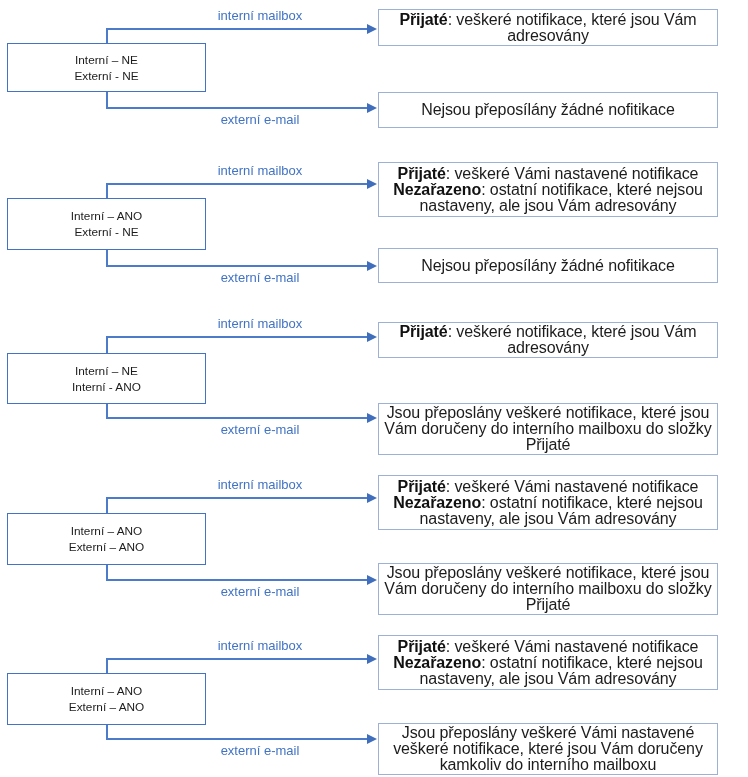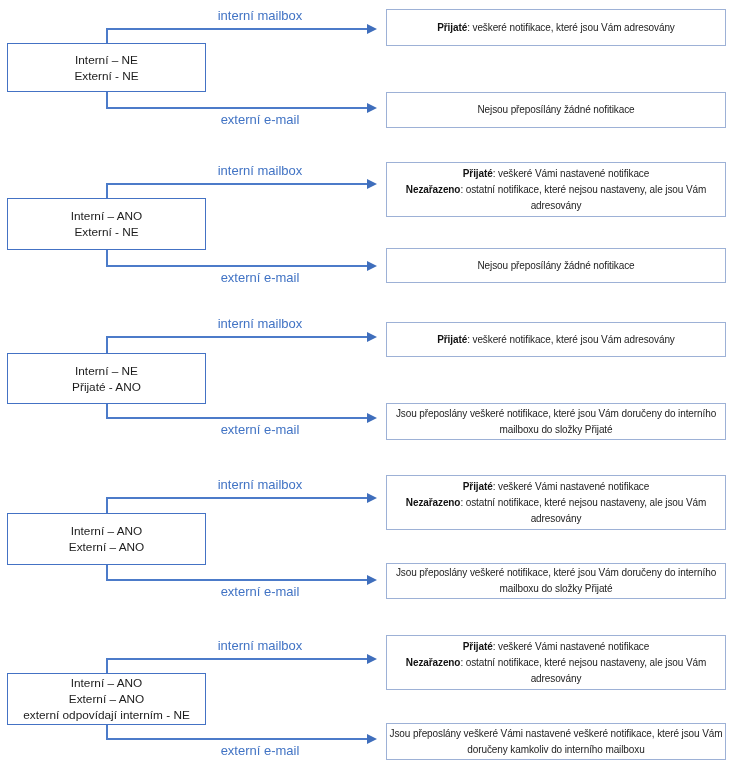--- a/index.html
+++ b/index.html
@@ -16,24 +16,24 @@
   .lab{position:absolute;left:140px;width:240px;text-align:center;
        color:#4173c4;font-size:13px;line-height:16px;z-index:1;}
 
   
   .leftbox{position:absolute;left:7px;width:199px;background:#fff;
            border:1.5px solid #4472c4;box-sizing:border-box;z-index:2;
            display:flex;flex-direction:column;justify-content:center;
            text-align:center;font-size:11.8px;line-height:16px;color:#1c1c1c;}
 
   
-  .rbox{position:absolute;left:386px;width:340px;background:#fff;
+  .rbox{position:absolute;left:378px;width:340px;background:#fff;
         border:1.5px solid #9db1d6;box-sizing:border-box;z-index:2;
         display:flex;flex-direction:column;justify-content:center;
-        text-align:center;font-size:10px;line-height:16px;color:#1c1c1c;
+        text-align:center;font-size:16px;line-height:16px;color:#1c1c1c;
         padding:1px 2px;letter-spacing:-0.1px;}
   .rbox b{font-weight:bold;color:#111;}
 
   
   .g1{height:150px}
   .g1 .ht{top:28px}.g1 .at{top:24px}.g1 .lt{top:8px}
   .g1 .hb{top:107px}.g1 .ab{top:103px}.g1 .lb{top:112px}
   .g1 .vline{top:29px;height:79px}
   .g1 .leftbox{top:43px;height:49px}
   .g1 .r1{top:9px;min-height:37px}
@@ -120,21 +120,21 @@
   <div class="group g3">
     <div class="vline"></div>
     <div class="hline ht"></div>
     <div class="arrow at"></div>
     <div class="lab lt">interní mailbox</div>
     <div class="hline hb"></div>
     <div class="arrow ab"></div>
     <div class="lab lb">externí e-mail</div>
     <div class="leftbox">
       <div>Interní – NE</div>
-      <div>Přijaté - ANO</div>
+      <div>Interní - ANO</div>
     </div>
     <div class="rbox r1">
       <div><b>Přijaté</b><span>: veškeré notifikace, které jsou Vám adresovány</span></div>
     </div>
     <div class="rbox r2">
       <div><span>Jsou přeposlány veškeré notifikace, které jsou Vám doručeny do interního mailboxu do složky Přijaté</span></div>
     </div>
   </div>
 
   <div class="group g4">
@@ -162,21 +162,20 @@
     <div class="vline"></div>
     <div class="hline ht"></div>
     <div class="arrow at"></div>
     <div class="lab lt">interní mailbox</div>
     <div class="hline hb"></div>
     <div class="arrow ab"></div>
     <div class="lab lb">externí e-mail</div>
     <div class="leftbox">
       <div>Interní – ANO</div>
       <div>Externí – ANO</div>
-      <div>externí odpovídají interním - NE</div>
     </div>
     <div class="rbox r1">
       <div><b>Přijaté</b><span>: veškeré Vámi nastavené notifikace</span></div>
       <div><b>Nezařazeno</b><span>: ostatní notifikace, které nejsou nastaveny, ale jsou Vám adresovány</span></div>
     </div>
     <div class="rbox r2">
       <div><span>Jsou přeposlány veškeré Vámi nastavené veškeré notifikace, které jsou Vám doručeny kamkoliv do interního mailboxu</span></div>
     </div>
   </div>
 

